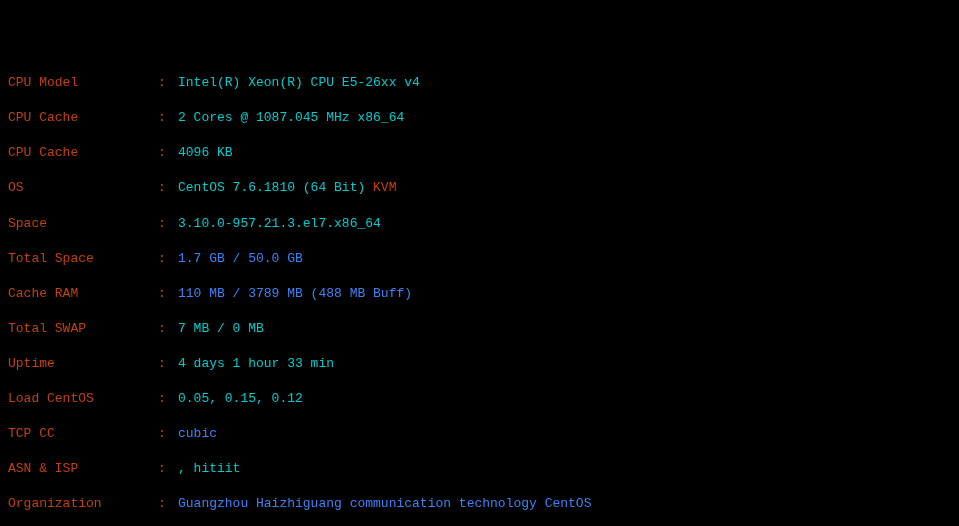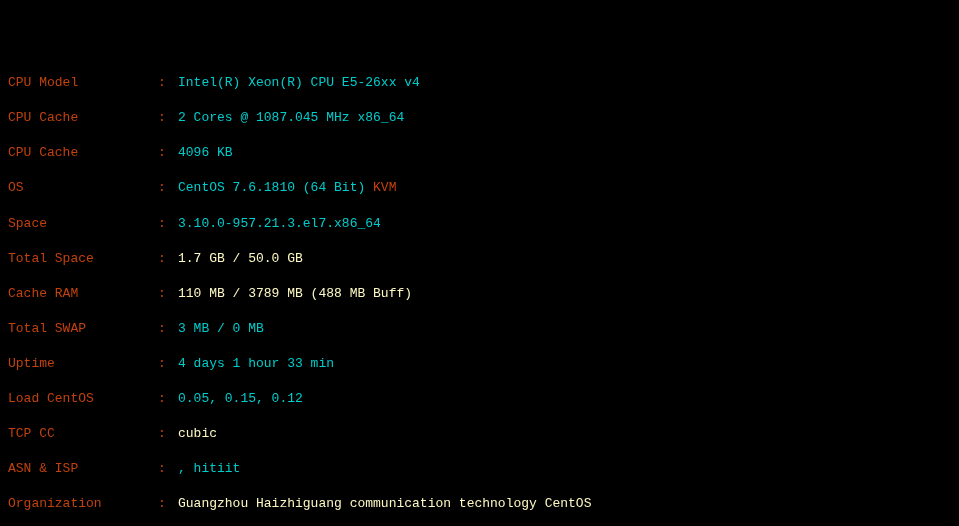--- a/index.html
+++ b/index.html
@@ -6,39 +6,39 @@
     body {
       background: #000;
       color: #ccc;
       font-family: 'Courier New', monospace;
       font-size: 13px;
       line-height: 1.35;
       padding: 4px 8px;
       white-space: pre;
     }
     .cyan { color: #00cccc; text-align: center; }
-    .yellow { color: #fef9c3; }
+    .yellow { color: #3b82f6; }
     .white { color: #c2410c; }
     .row { display: block; }
     .label { display: inline-block; width: 150px; }
     .colon { display: inline-block; width: 20px; }
   </style>
 </head>
 <body>
 
 
 
 <div class="row"><span class="label white">CPU Model</span><span class="colon white">: </span><span class="cyan">Intel(R) Xeon(R) CPU E5-26xx v4</span></div>
 <div class="row"><span class="label white">CPU Cache</span><span class="colon white">: </span><span class="cyan">2 Cores @ 1087.045 MHz x86_64</span></div>
 <div class="row"><span class="label white">CPU Cache</span><span class="colon white">: </span><span class="cyan">4096 KB</span></div>
 <div class="row"><span class="label white">OS</span><span class="colon white">: </span><span class="cyan">CentOS 7.6.1810 (64 Bit)</span><span class="white"> KVM</span></div>
 <div class="row"><span class="label white">Space</span><span class="colon white">: </span><span class="cyan">3.10.0-957.21.3.el7.x86_64</span></div>
 <div class="row"><span class="label white">Total Space</span><span class="colon white">: </span><span class="yellow">1.7 GB / 50.0 GB</span></div>
 <div class="row"><span class="label white">Cache RAM</span><span class="colon white">: </span><span class="yellow">110 MB / 3789 MB (488 MB Buff)</span></div>
-<div class="row"><span class="label white">Total SWAP</span><span class="colon white">: </span><span class="cyan">3 MB / 0 MB</span></div>
+<div class="row"><span class="label white">Total SWAP</span><span class="colon white">: </span><span class="cyan">7 MB / 0 MB</span></div>
 <div class="row"><span class="label white">Uptime</span><span class="colon white">: </span><span class="cyan">4 days 1 hour 33 min</span></div>
 <div class="row"><span class="label white">Load CentOS</span><span class="colon white">: </span><span class="cyan">0.05, 0.15, 0.12</span></div>
 <div class="row"><span class="label white">TCP CC</span><span class="colon white">: </span><span class="yellow">cubic</span></div>
 <div class="row"><span class="label white">ASN &amp; ISP</span><span class="colon white">: </span><span class="cyan">, hitiit</span></div>
 <div class="row"><span class="label white">Organization</span><span class="colon white">: </span><span class="yellow">Guangzhou Haizhiguang communication technology CentOS</span></div>
 
 
 
 
 

